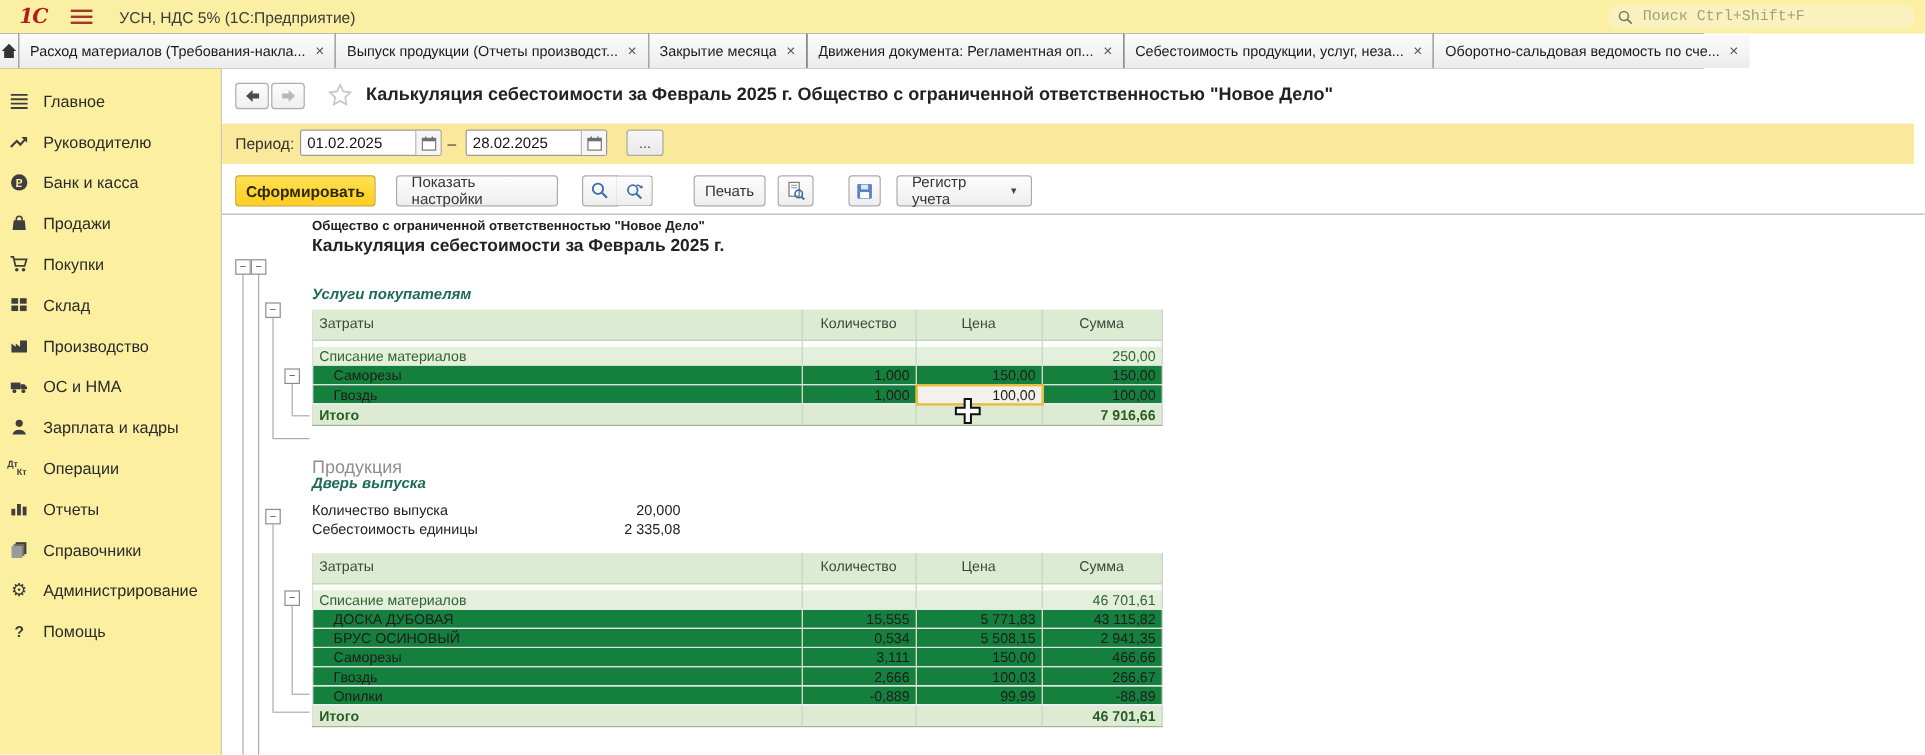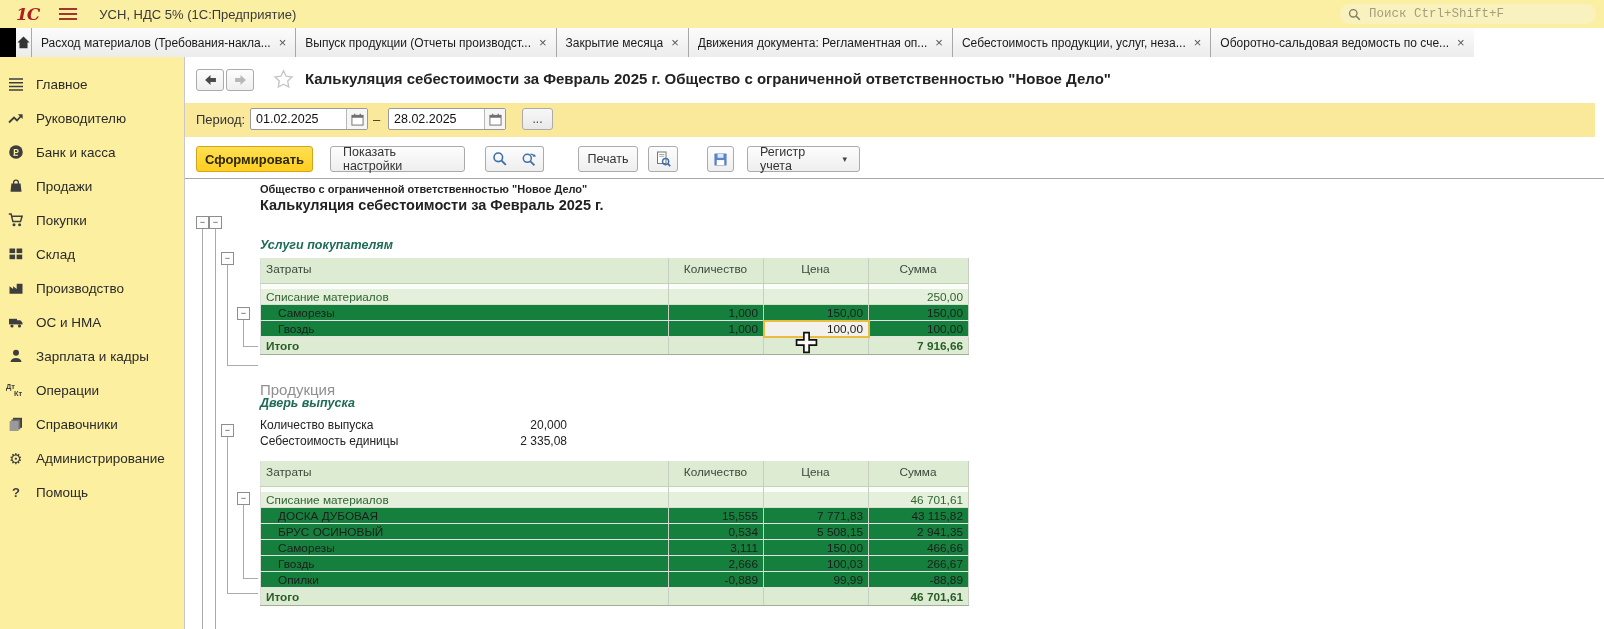--- a/index.html
+++ b/index.html
@@ -12,21 +12,21 @@
   .logo1c{font:italic 700 17px "DejaVu Serif",serif;color:#B01F1F;margin-left:16px;letter-spacing:-1px;}
   .burger{width:18px;height:12px;margin-left:20px;display:flex;flex-direction:column;justify-content:space-between;cursor:pointer;}
   .burger i{display:block;height:2px;background:#A1362B;}
   .apptitle{margin-left:22px;font-size:13px;color:#3A3A3A;}
   .searchpill{position:absolute;right:8px;top:4px;width:248px;height:20px;background:#FAF2BE;
           border-radius:11px;display:flex;align-items:center;padding-left:8px;}
   .searchpill input{border:none;background:transparent;outline:none;font-size:12.5px;color:#555;width:200px;margin-left:6px;font-family:Liberation Mono, monospace;}
   .searchpill input::placeholder{color:#A39E7D;}
   
   .tabbar{position:absolute;left:0;top:28px;width:1420px;height:29px;background:#000000;
-          border-bottom:1px solid #8F8F8F;display:flex;padding-left:16px;}
+          border-bottom:1px solid #8F8F8F;display:flex;}
   .hometab{width:36px;display:flex;align-items:center;justify-content:center;border-right:1px solid #A8A8A8;
           background:linear-gradient(#FCFCFC,#ECECEC);cursor:pointer;}
   .tab{display:flex;align-items:center;padding:0 9px;border-right:1px solid #A8A8A8;
           background:linear-gradient(#FCFCFC,#ECECEC);cursor:pointer;box-sizing:border-box;}
   .tab .lbl{font-size:12px;color:#1A1A1A;white-space:nowrap;overflow:hidden;flex:1;}
   .tab .x{font-size:13px;color:#555;margin-left:8px;cursor:pointer;line-height:1;}
   
   .sidebar{position:absolute;left:0;top:57px;width:184px;height:572px;background:#FCF0A0;
           border-right:1px solid #C8C8C8;padding-top:10px;box-sizing:content-box;}
   .sideitem{height:34px;display:flex;align-items:center;padding-left:6px;cursor:pointer;}
@@ -235,20 +235,30 @@
           <span class="dtkt">
             <span class="d">Дт</span>
             <span class="k">Кт</span>
           </span>
         </span>
       <span class="lb">Операции</span>
     </div>
     <div class="sideitem">
       <span class="ic">
           <svg width="16" height="16" viewBox="0 0 16 16">
+            <rect x="1.5" y="8" width="3.2" height="5.5" fill="#3E3E3E"></rect>
+            <rect x="6.2" y="4" width="3.2" height="9.5" fill="#3E3E3E"></rect>
+            <rect x="10.9" y="6.2" width="3.2" height="7.3" fill="#3E3E3E"></rect>
+          </svg>
+        </span>
+      <span class="lb">Отчеты</span>
+    </div>
+    <div class="sideitem">
+      <span class="ic">
+          <svg width="16" height="16" viewBox="0 0 16 16">
             <rect x="5" y="1.8" width="9" height="10" fill="#3E3E3E"></rect>
             <rect x="3.3" y="3.4" width="9" height="10" fill="#6E6E6E"></rect>
             <rect x="1.6" y="5" width="9" height="10" fill="#9A9A9A"></rect>
           </svg>
         </span>
       <span class="lb">Справочники</span>
     </div>
     <div class="sideitem">
       <span class="ic gearch">⚙</span>
       <span class="lb">Администрирование</span>
@@ -457,21 +467,21 @@
             </tr>
         <tr class="grp">
           <td class="nm" style="padding-left:5px">Списание материалов</td>
           <td class="num c2"></td>
           <td class="num c3"></td>
           <td class="num c4">46 701,61</td>
         </tr>
         <tr class="det">
           <td class="nm">ДОСКА ДУБОВАЯ</td>
           <td class="num c2">15,555</td>
-          <td class="num c3">7 771,83</td>
+          <td class="num c3">5 771,83</td>
           <td class="num c4">43 115,82</td>
         </tr>
         <tr class="det">
           <td class="nm">БРУС ОСИНОВЫЙ</td>
           <td class="num c2">0,534</td>
           <td class="num c3">5 508,15</td>
           <td class="num c4">2 941,35</td>
         </tr>
         <tr class="det">
           <td class="nm">Саморезы</td>

